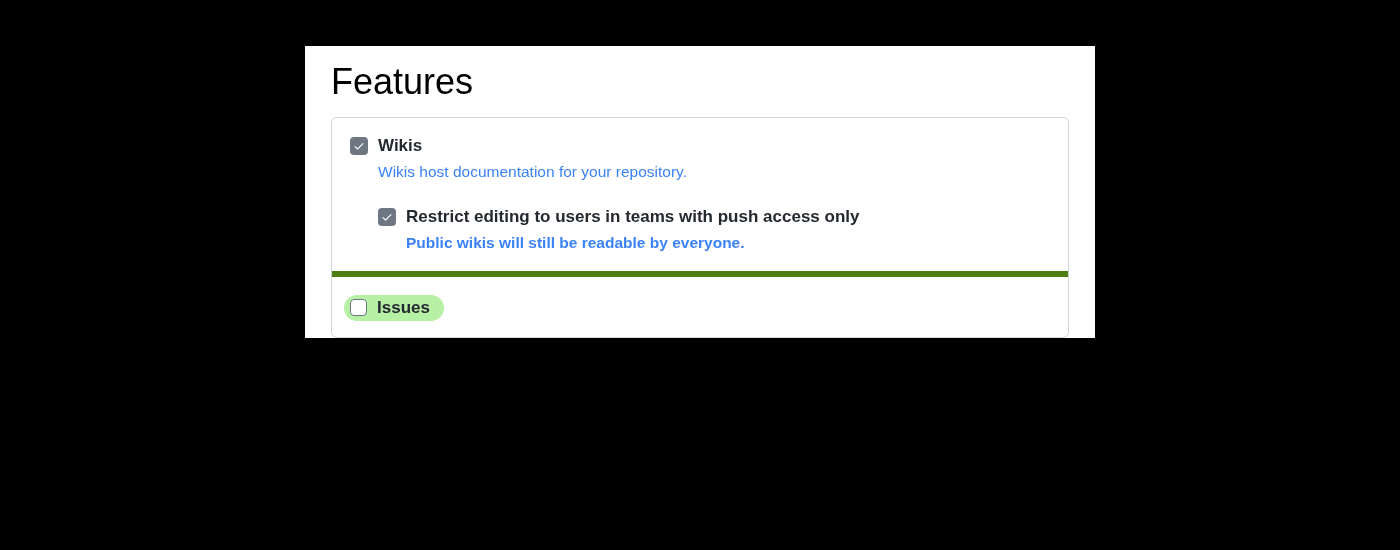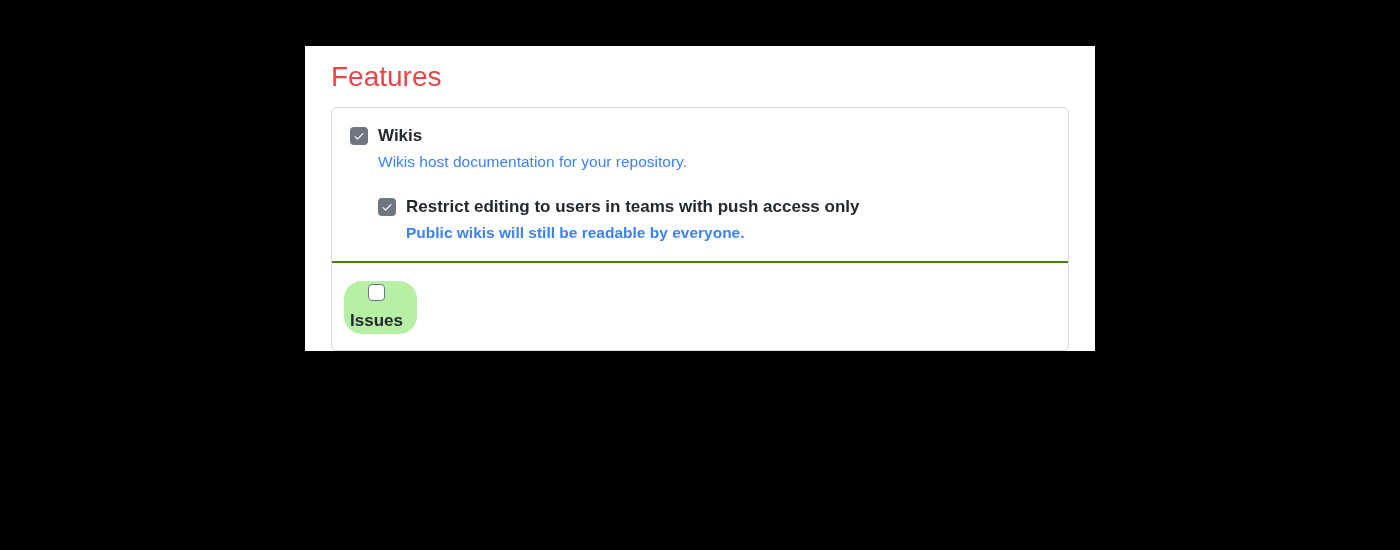--- a/index.html
+++ b/index.html
@@ -12,48 +12,47 @@
     align-items: flex-start;
     justify-content: center;
     padding-top: 46px;
   }
   .panel {
     background: #fff;
     width: 790px;
     padding: 15px 26px 0 26px;
   }
   .section-title {
-    font-size: 28px;
+    font-size: 36px;
     font-weight: 400;
-    color: #ef4444;
+    color: #000000;
     margin-bottom: 14px;
   }
   .box {
     border: 1px solid #d0d7de;
     border-radius: 6px;
   }
   .box-row {
     padding: 18px 18px 16px 18px;
-    border-bottom: 2px solid #4d7c0f;
+    border-bottom: 6px solid #4d7c0f;
   }
   .box-row:last-child { border-bottom: none; }
   .row-line {
     display: flex;
     align-items: center;
     gap: 10px;
   }
   .highlight {
     display: inline-flex;
     align-items: center;
     gap: 10px;
     background: #b6f0a4;
     border-radius: 18px;
     padding: 3px 14px 3px 6px;
     margin-left: -6px;
-    flex-direction: column;
   }
   .cb {
     width: 18px;
     height: 18px;
     border-radius: 4px;
     flex-shrink: 0;
     display: flex;
     align-items: center;
     justify-content: center;
     cursor: pointer;

